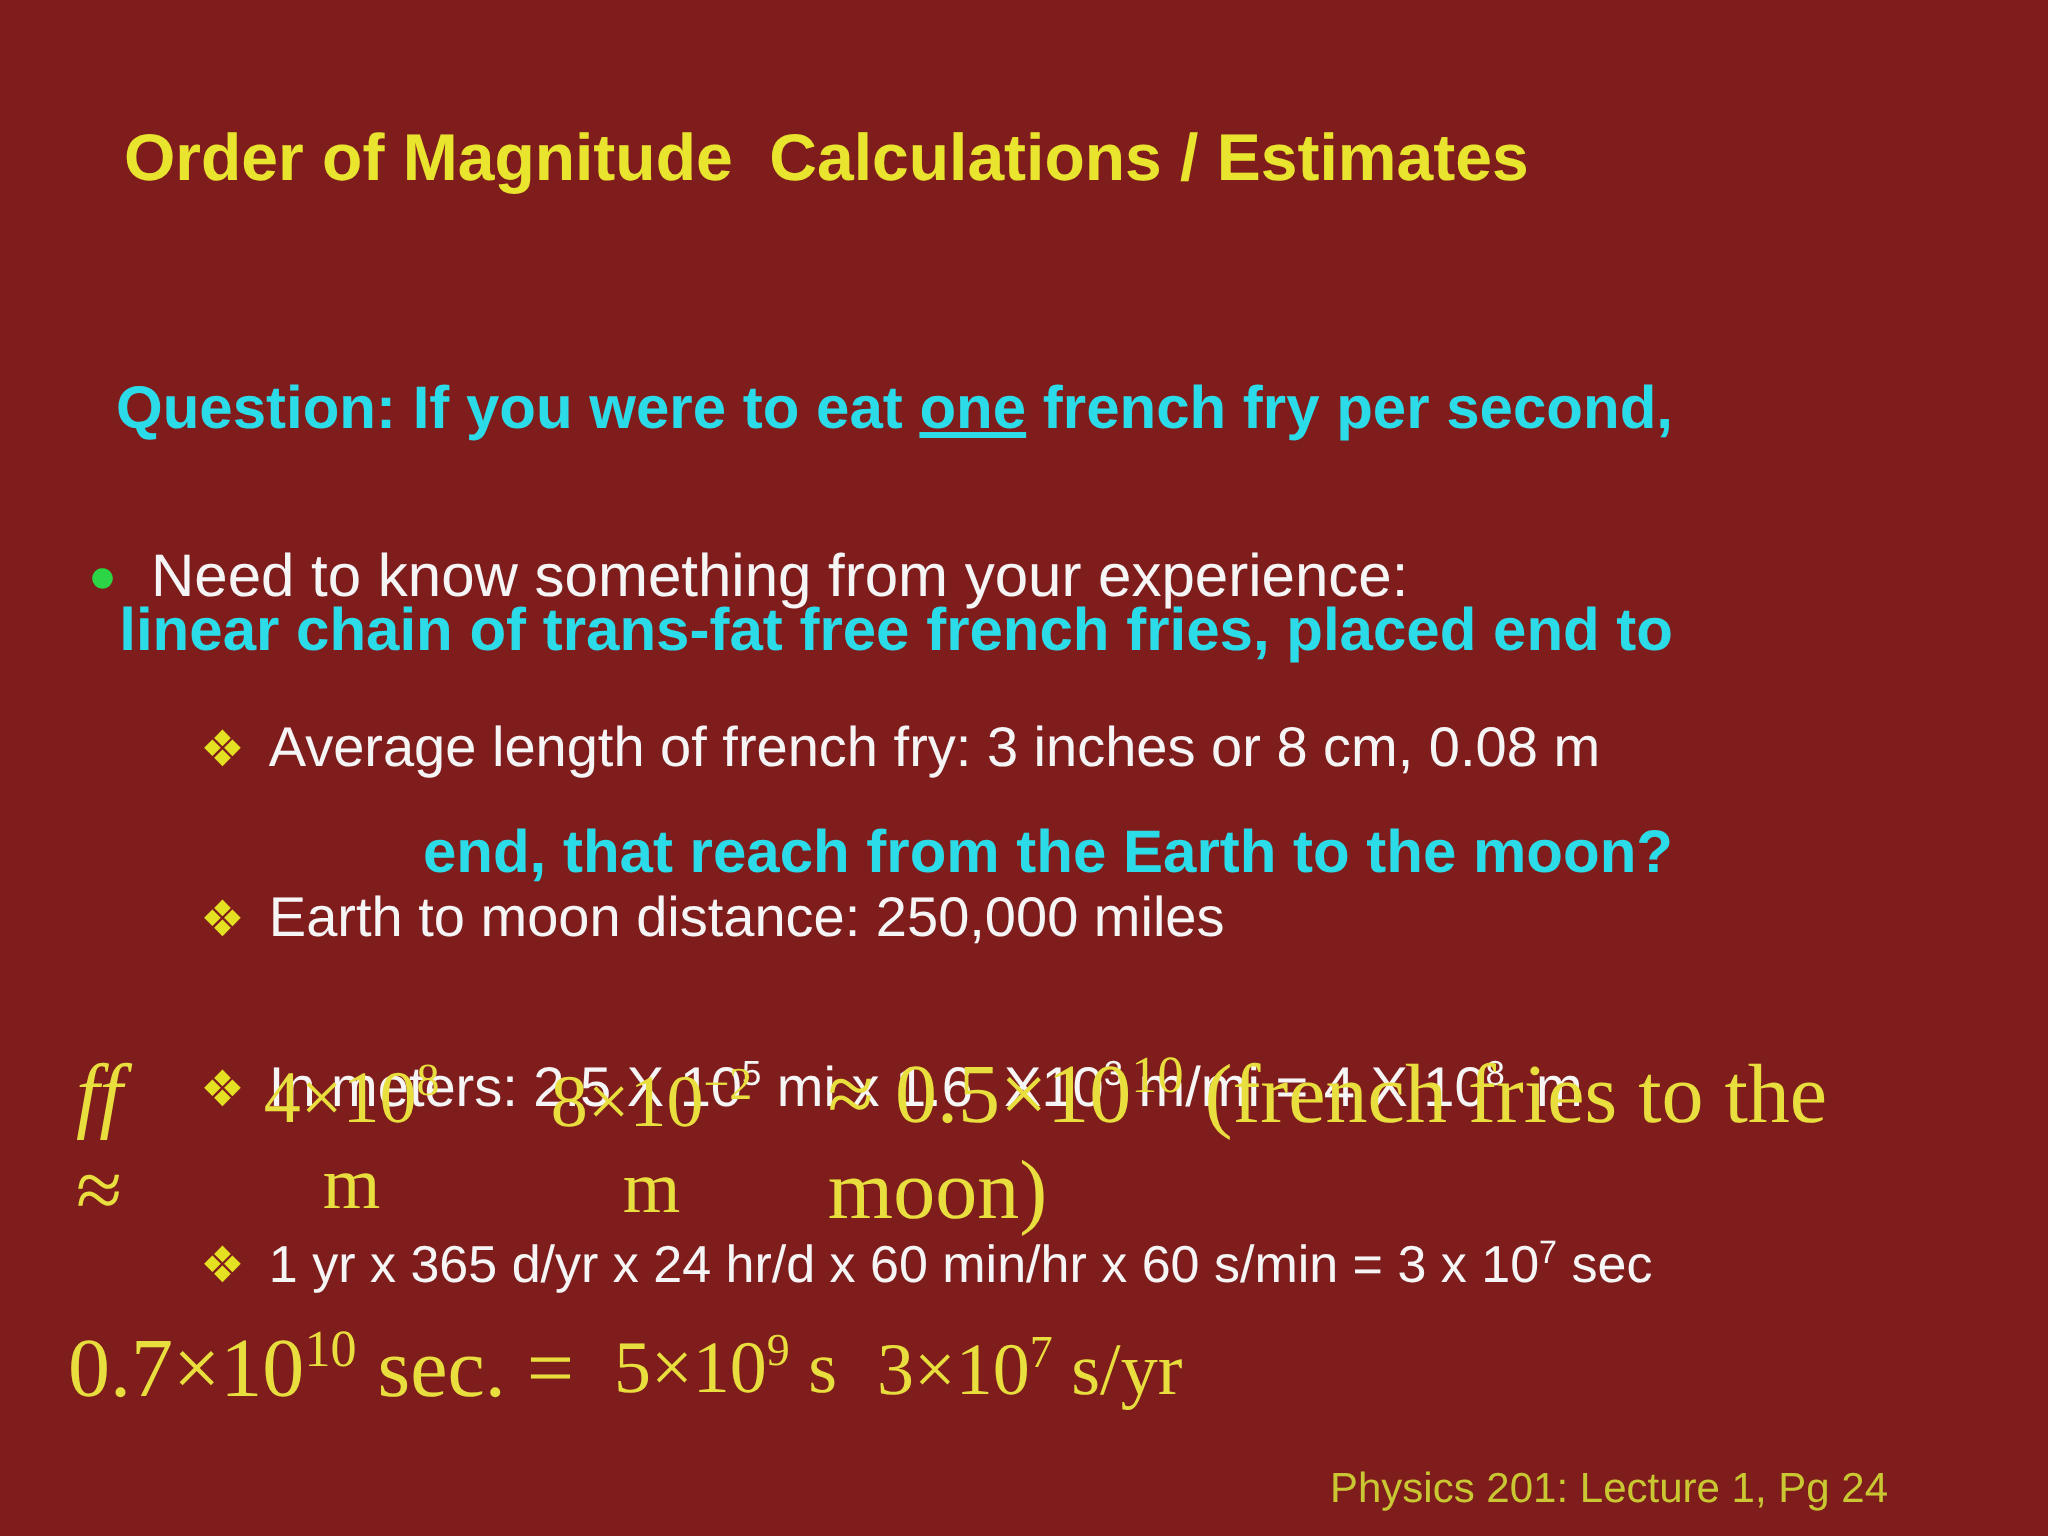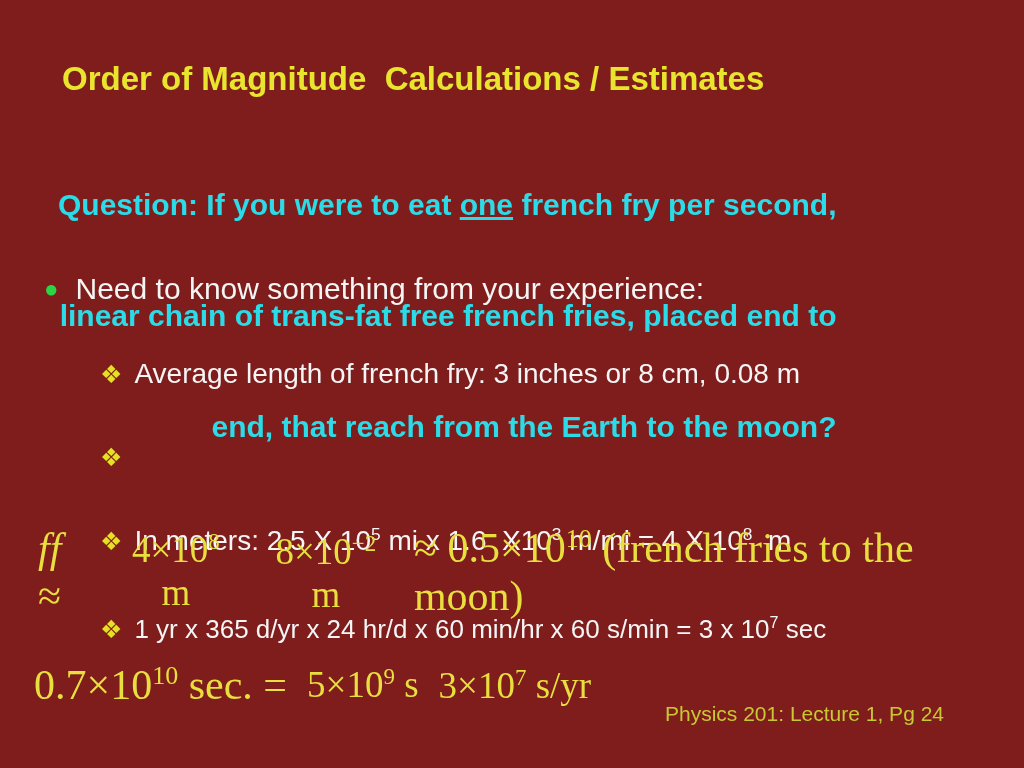--- a/index.html
+++ b/index.html
@@ -107,21 +107,21 @@
   .frac .bar {
     align-self: stretch;
     height: 0;
     border-top: 3px solid #E8DF3E;
   }
   .it { font-style: italic; }
 
   .footer {
     position: absolute;
     right: 80px;
-    top: 702px;
+    top: 733px;
     font-size: 21px;
     color: #C9C832;
   }
 </style>
 </head>
 <body>
 
 <div class="slide">
 
   <h1 class="title">Order of Magnitude  Calculations / Estimates</h1>
@@ -137,20 +137,21 @@
     <span>Need to know something from your experience:</span>
   </div>
 
   <ul class="sub-list">
     <li>
       <span class="diamond">❖</span>
       <span><span>Average length of french fry: 3 inches or 8 cm, 0.08 m</span></span>
     </li>
     <li>
       <span class="diamond">❖</span>
+      <span><span>Earth to moon distance: 250,000 miles</span></span>
     </li>
     <li>
       <span class="diamond">❖</span>
       <span><span>In meters: 2.5 X 10</span><sup>5</sup><span> mi x 1.6  X10</span><sup>3</sup><span> m/mi = 4 X 10</span><sup>8</sup><span>  m</span></span>
     </li>
     <li class="small">
       <span class="diamond">❖</span>
       <span><span>1 yr x 365 d/yr x 24 hr/d x 60 min/hr x 60 s/min = 3 x 10</span><sup>7</sup><span> sec</span></span>
     </li>
   </ul>

